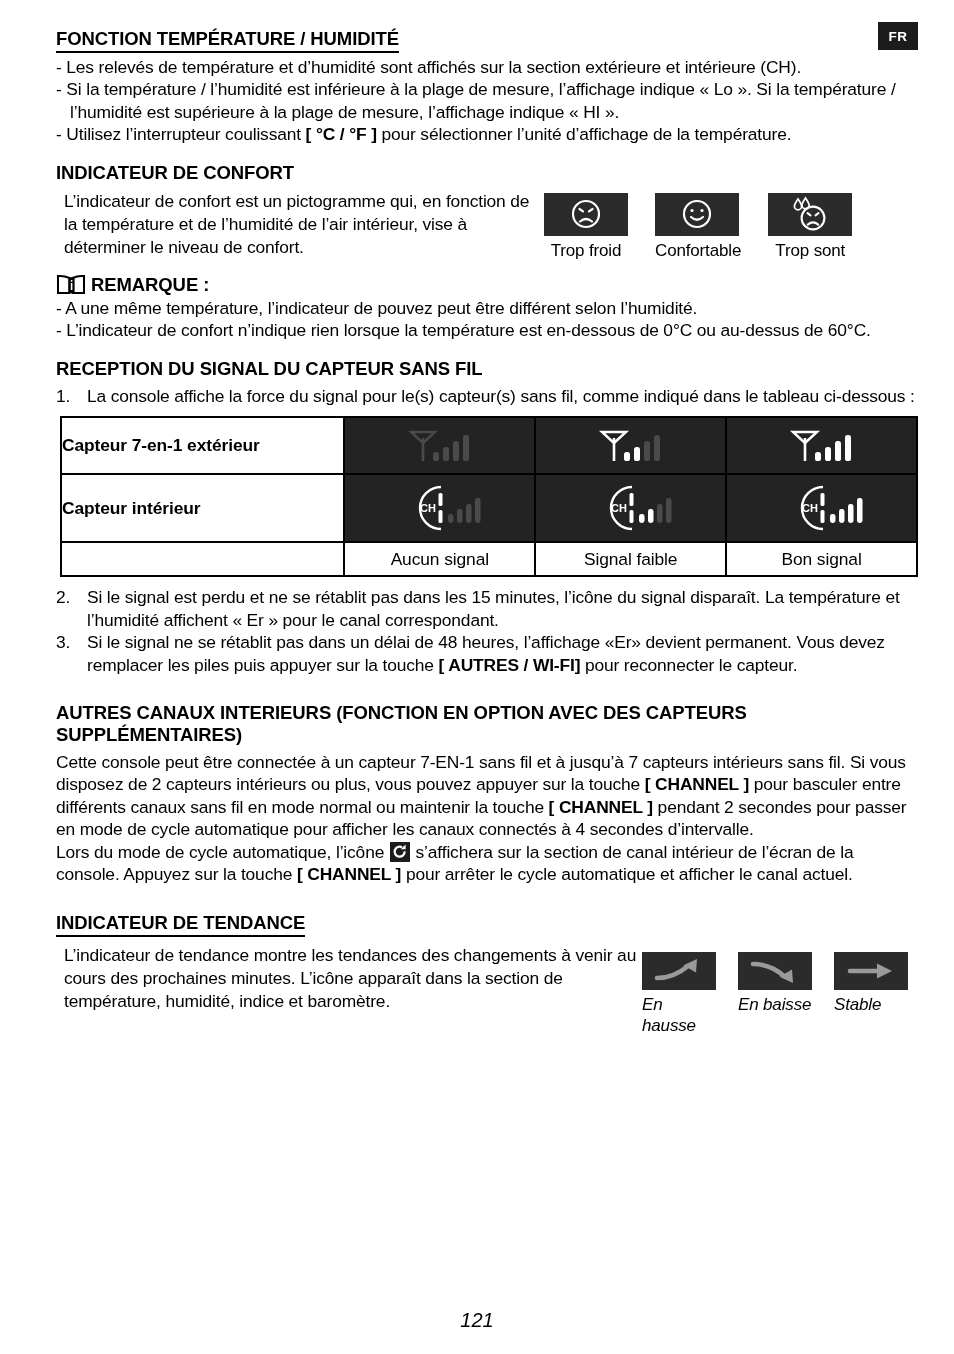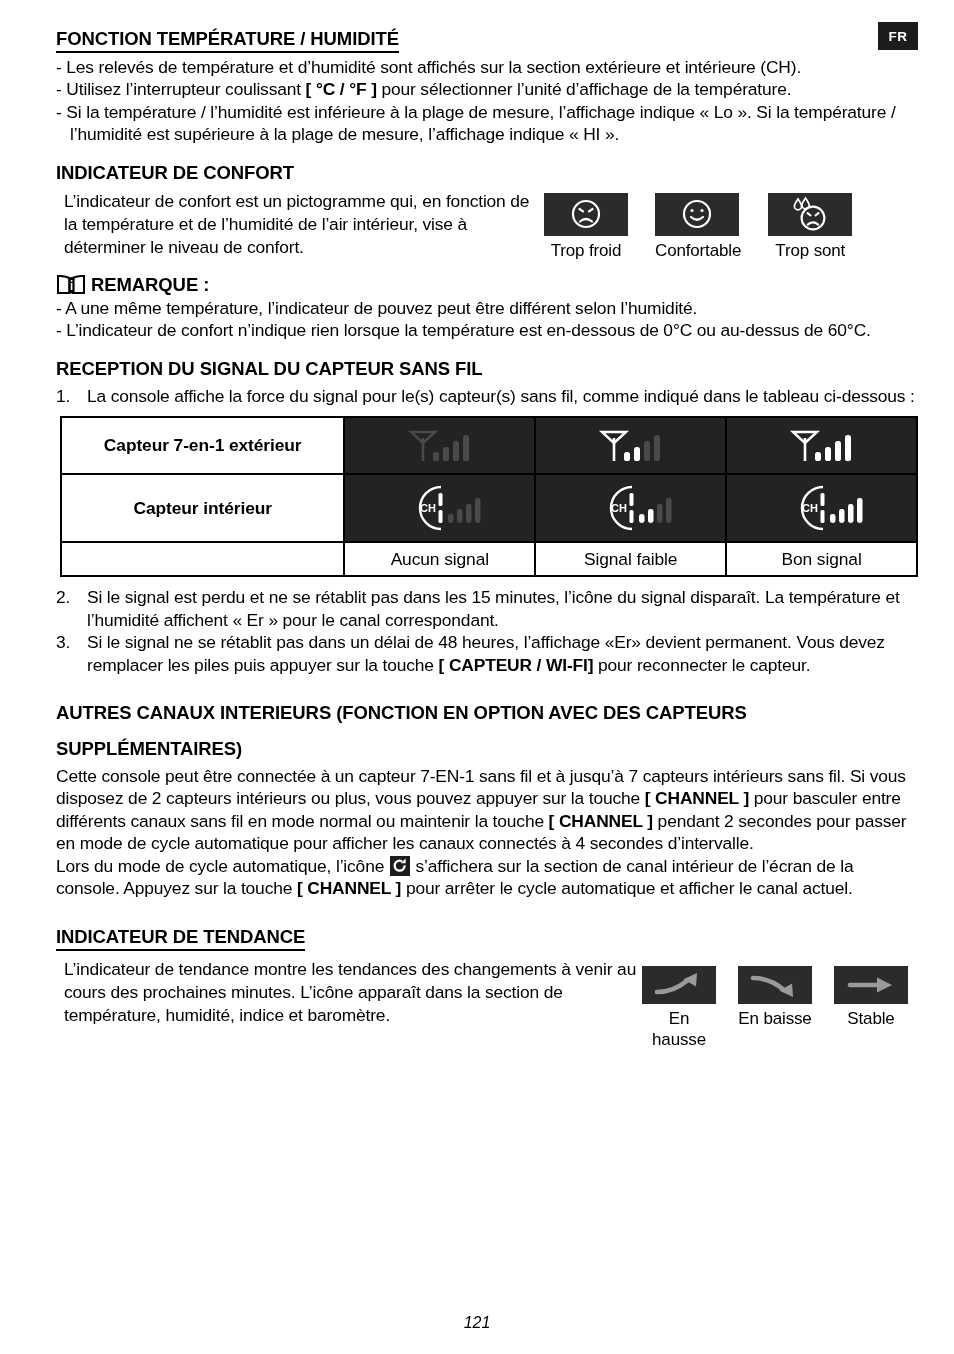--- a/index.html
+++ b/index.html
@@ -143,21 +143,21 @@
     table-layout: fixed;
   }
   table.signal-table td {
     border: 2px solid #000;
     padding: 0;
     vertical-align: middle;
   }
   td.rowlabel {
     width: 286px;
     height: 55px;
-    text-align: center;
+    text-align: left;
     font-size: 17.4px;
     font-weight: bold;
     background: #ffffff;
     letter-spacing: -0.1px;
   }
   td.rowlabel.tall { height: 66px; }
   td.blank {
     background: #ffffff;
     border-left: 2px solid #000;
     border-right: 2px solid #000;
@@ -194,21 +194,21 @@
     font-size: 17.4px;
     line-height: 1.33;
     padding-left: 8px;
     letter-spacing: -0.15px;
   }
   .trend-icons {
     display: flex;
     gap: 22px;
     padding-top: 8px;
   }
-  .trend-item { text-align: center; width: 74px; }
+  .trend-item { width: 74px; font-style: italic; }
   .trend-box {
     width: 74px;
     height: 38px;
     background: #2b2b2b;
     display: flex;
     align-items: center;
     justify-content: center;
   }
   .trend-label {
     font-size: 17px;
@@ -227,41 +227,41 @@
     margin: 0 1px;
   }
 
   
   .footer-page {
     position: absolute;
     bottom: 22px;
     left: 0;
     width: 954px;
     text-align: center;
-    font-size: 16px;
+    font-size: 20px;
     font-style: italic;
   }
 
   .spacer-sm { height: 9px; }
   .spacer-md { height: 16px; }
   .spacer-lg { height: 26px; }
 </style>
 </head>
 <body>
 
 <div class="page">
 
   <div class="lang-badge">FR</div>
 
   <div class="sec-wrap">
     <h2 class="sec-underline">FONCTION TEMPÉRATURE / HUMIDITÉ</h2>
     <ul class="dashlist">
       <li class="body"><span>- Les relevés de température et d’humidité sont affichés sur la section extérieure et intérieure (CH).</span></li>
+      <li class="body"><span>- Si la température / l’humidité est inférieure à la plage de mesure, l’affichage indique « Lo ». Si la température / l’humidité est supérieure à la plage de mesure, l’affichage indique « HI ».</span></li>
       <li class="body"><span>- Utilisez l’interrupteur coulissant </span><b>[ °C / °F ]</b><span> pour sélectionner l’unité d’affichage de la température.</span></li>
-      <li class="body"><span>- Si la température / l’humidité est inférieure à la plage de mesure, l’affichage indique « Lo ». Si la température / l’humidité est supérieure à la plage de mesure, l’affichage indique « HI ».</span></li>
     </ul>
   </div>
 
   <div class="spacer-md"></div>
 
   <div class="sec-wrap">
     <h2 class="sec-plain">INDICATEUR DE CONFORT</h2>
 
     <div class="comfort-row">
       <div class="comfort-text">L’indicateur de confort est un pictogramme qui, en fonction de la température et de l’humidité de l’air intérieur, vise à déterminer le niveau de confort.</div>
@@ -436,28 +436,28 @@
         <td class="caption">Signal faible</td>
         <td class="caption">Bon signal</td>
       </tr>
     </tbody>
       </table>
 
     <div class="spacer-sm"></div>
 
     <ul class="numlist">
       <li class="body"><span class="num">2.</span><span>Si le signal est perdu et ne se rétablit pas dans les 15 minutes, l’icône du signal disparaît. La température et l’humidité affichent « Er » pour le canal correspondant.</span></li>
-      <li class="body"><span class="num">3.</span><span>Si le signal ne se rétablit pas dans un délai de 48 heures, l’affichage «Er» devient permanent. Vous devez remplacer les piles puis appuyer sur la touche </span><b>[ CAPTEUR / WI-FI]</b><span> pour reconnecter le capteur.</span></li>
+      <li class="body"><span class="num">3.</span><span>Si le signal ne se rétablit pas dans un délai de 48 heures, l’affichage «Er» devient permanent. Vous devez remplacer les piles puis appuyer sur la touche </span><b>[ AUTRES / WI-FI]</b><span> pour reconnecter le capteur.</span></li>
     </ul>
   </div>
 
   <div class="spacer-lg"></div>
 
   <div class="sec-wrap">
-    <h2 class="sec-plain" style="margin-bottom:14px;">AUTRES CANAUX INTERIEURS (FONCTION EN OPTION AVEC DES CAPTEURS</h2>
+    <h2 class="sec-plain" style="margin-bottom:0;">AUTRES CANAUX INTERIEURS (FONCTION EN OPTION AVEC DES CAPTEURS</h2>
     <h2 class="sec-plain">SUPPLÉMENTAIRES)</h2>
 
     <p class="body"><span>Cette console peut être connectée à un capteur 7-EN-1 sans fil et à jusqu’à 7 capteurs intérieurs sans fil. Si vous disposez de 2 capteurs intérieurs ou plus, vous pouvez appuyer sur la touche </span><b>[ CHANNEL ]</b><span> pour basculer entre différents canaux sans fil en mode normal ou maintenir la touche </span><b>[ CHANNEL ]</b><span> pendant 2 secondes pour passer en mode de cycle automatique pour afficher les canaux connectés à 4 secondes d’intervalle.</span></p>
 
     <p class="body"><span>Lors du mode de cycle automatique, l’icône </span><span class="inline-cycle"><svg width="20" height="20" viewBox="0 0 20 20">
             <path d="M14.6 9.4 A5 5 0 1 1 12 5.3" fill="none" stroke="#ffffff" stroke-width="2.3"></path>
             <path d="M15.6 2.4 L15.6 7.3 L10.7 7.3 Z" fill="#ffffff"></path>
           </svg></span><span> s’affichera sur la section de canal intérieur de l’écran de la console. Appuyez sur la touche </span><b>[ CHANNEL ]</b><span> pour arrêter le cycle automatique et afficher le canal actuel.</span></p>
   </div>
 

